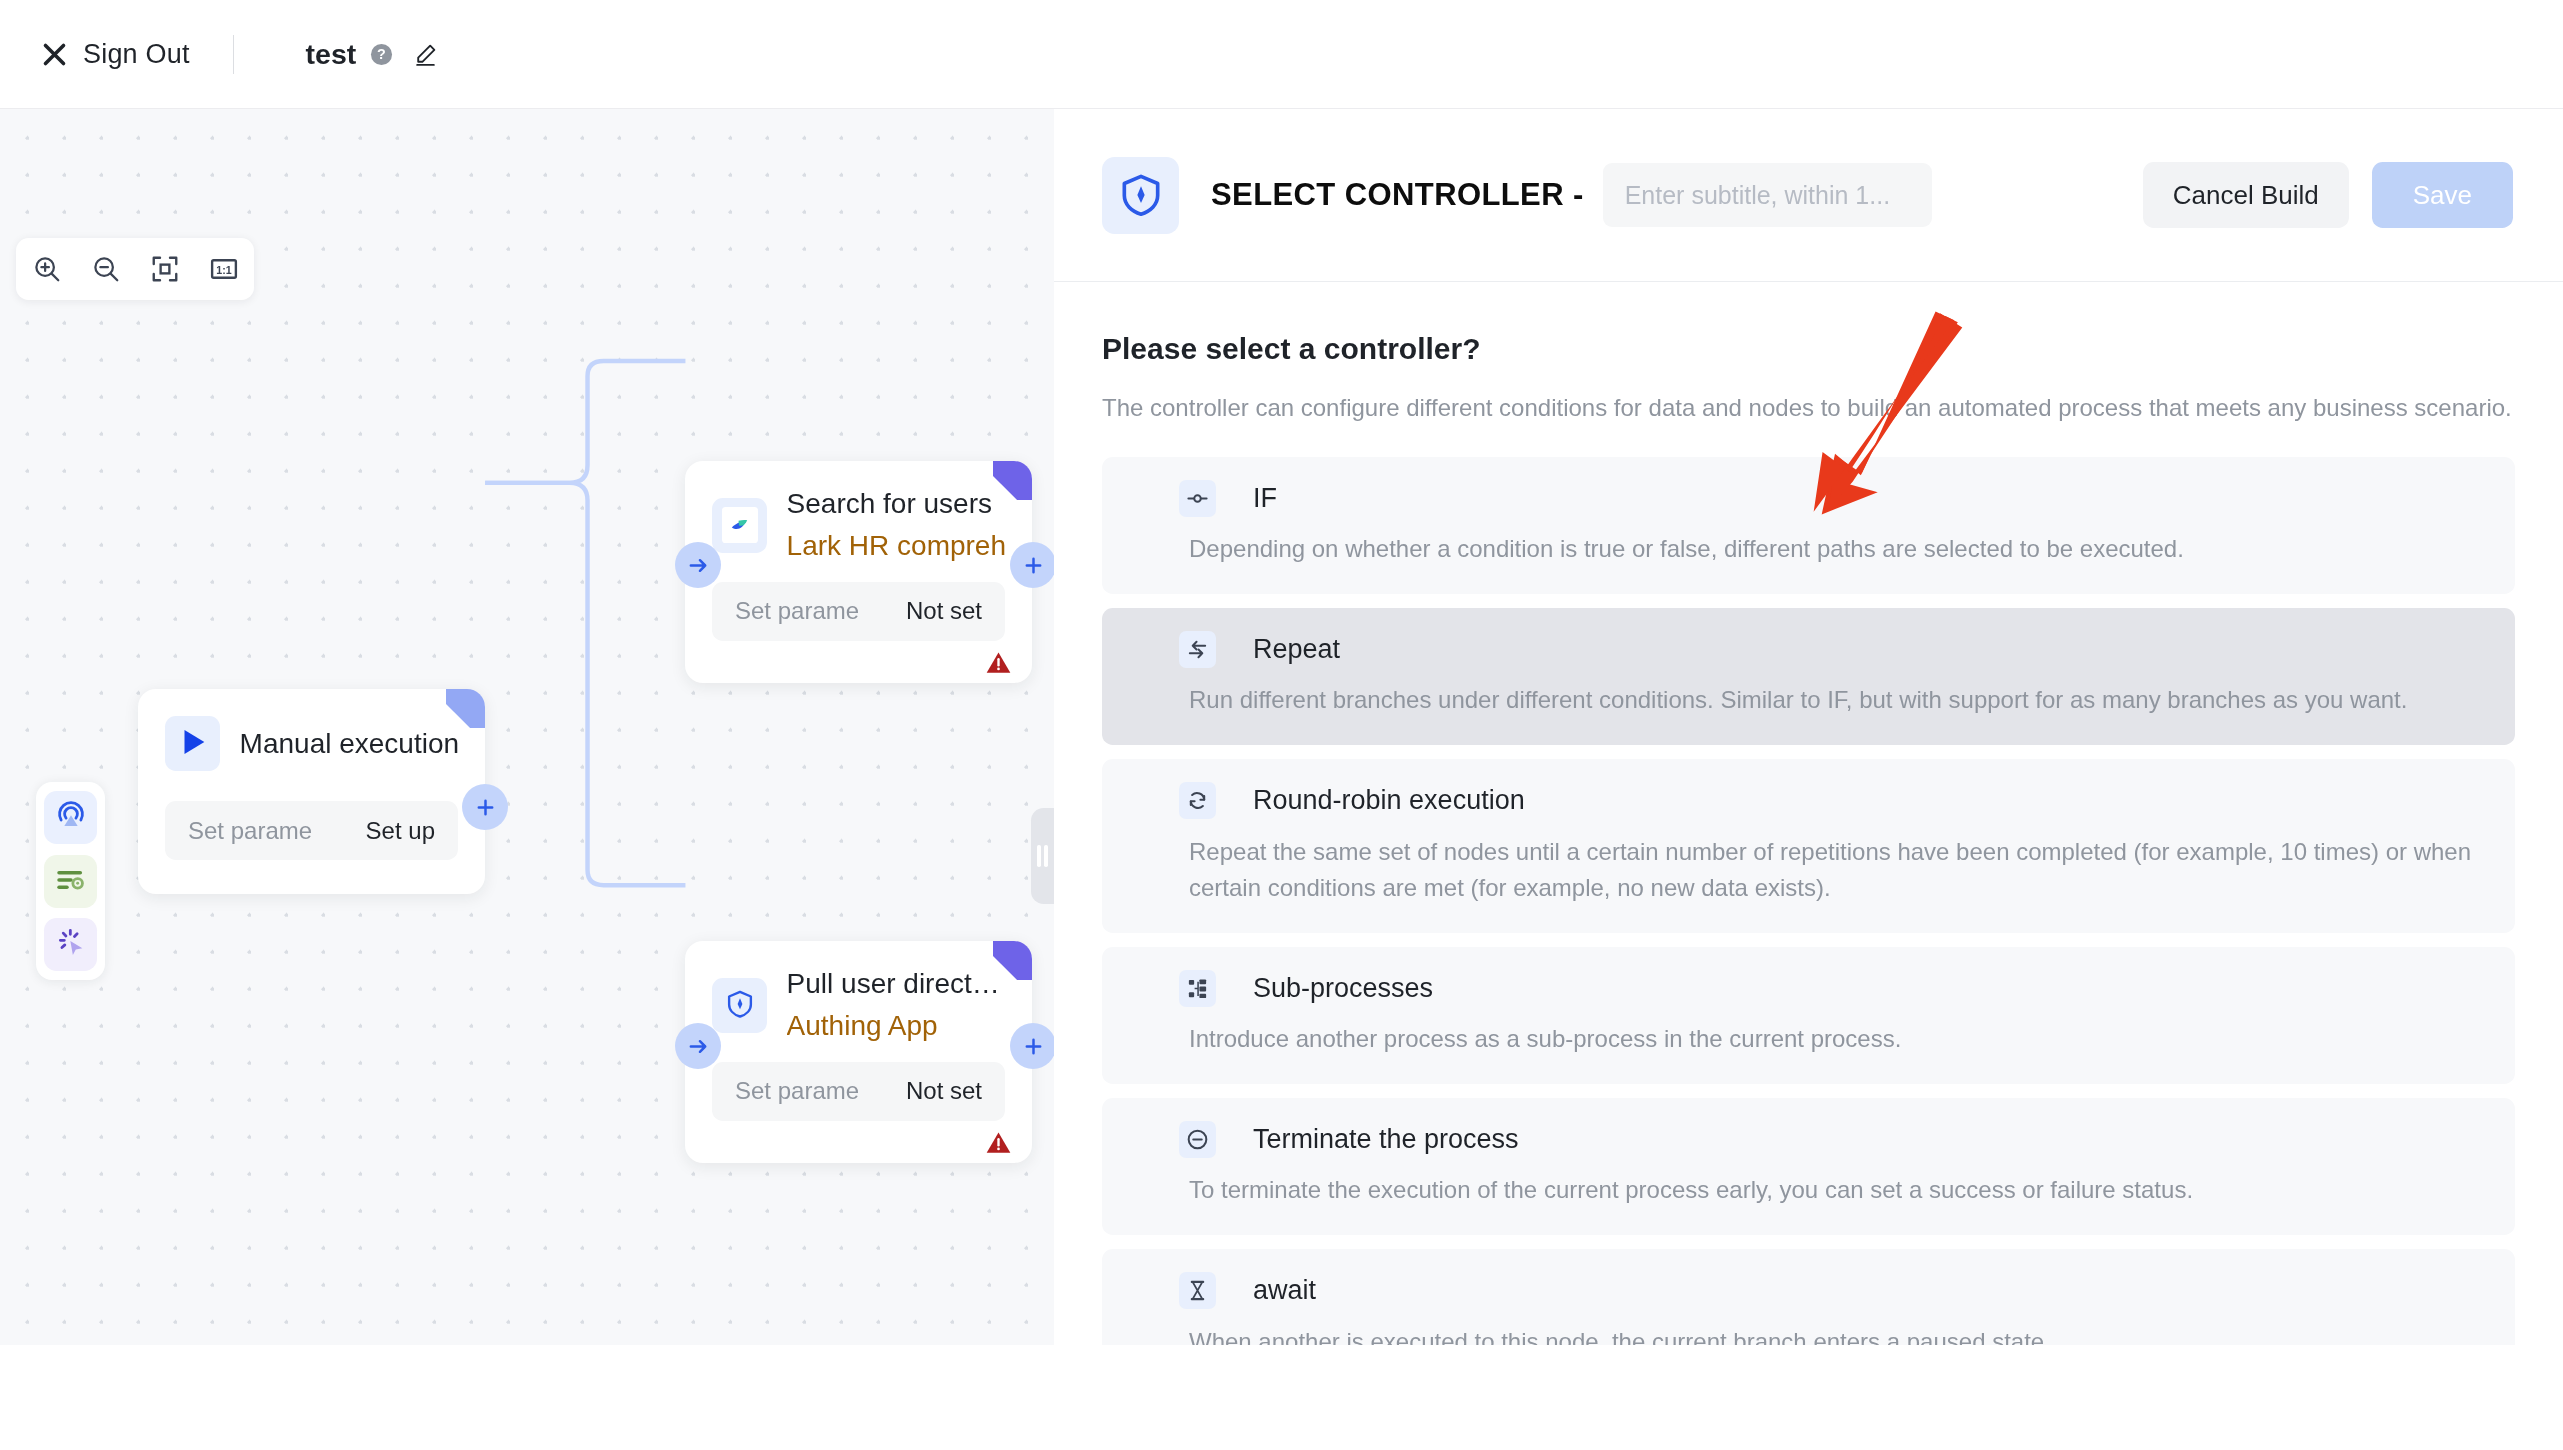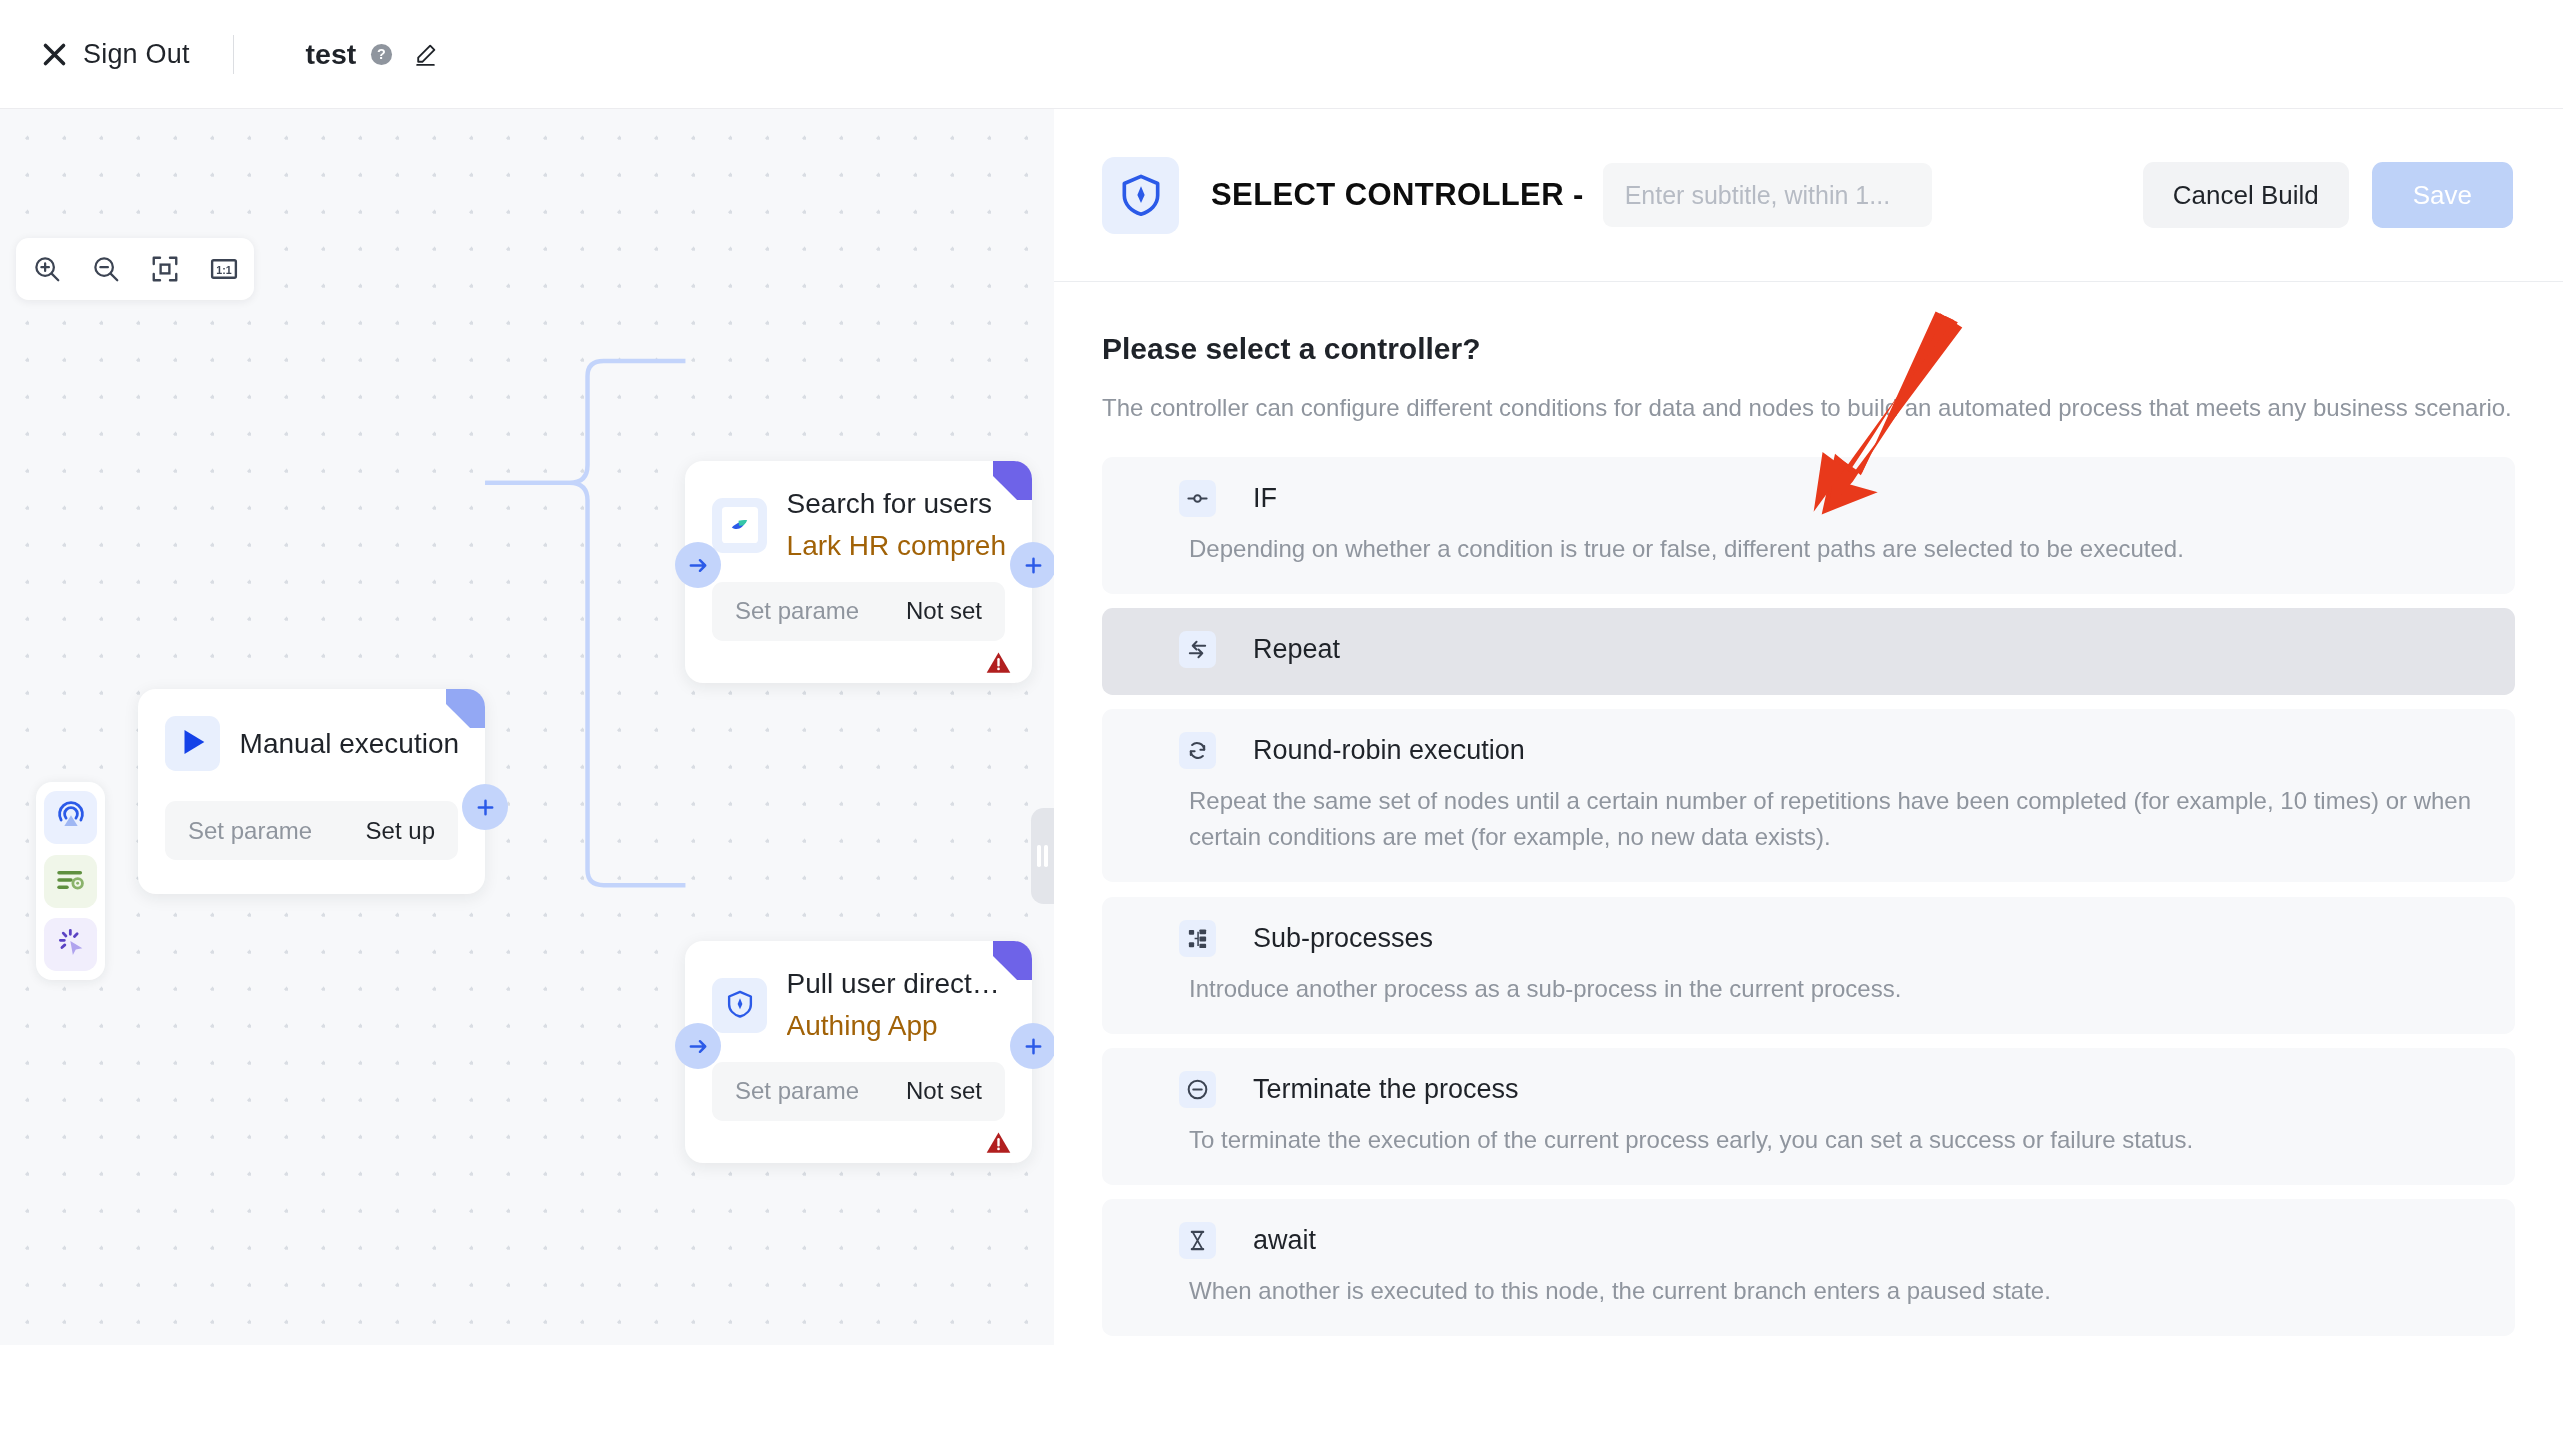--- a/index.html
+++ b/index.html
@@ -409,20 +409,21 @@
           <div class="opt selected">
             <div class="opt-head">
               <span class="opt-ico">
                 <svg viewBox="0 0 24 24" width="23" height="23">
                   <path d="M20 8 H7 M11 4 L7 8 L11 12" fill="none" stroke="#3c4453" stroke-width="2.1" stroke-linecap="round" stroke-linejoin="round"></path>
                   <path d="M4 16 H17 M13 12 L17 16 L13 20" fill="none" stroke="#3c4453" stroke-width="2.1" stroke-linecap="round" stroke-linejoin="round"></path>
                 </svg>
               </span>
               <span class="opt-name">Repeat</span>
             </div>
+            <div class="opt-desc">Run different branches under different conditions. Similar to IF, but with support for as many branches as you want.</div>
           </div>
 
           <div class="opt">
             <div class="opt-head">
               <span class="opt-ico">
                 <svg viewBox="0 0 24 24" width="23" height="23">
                   <path d="M19 11 A7.5 7.5 0 0 0 6.4 6.3" fill="none" stroke="#3c4453" stroke-width="2.1" stroke-linecap="round"></path>
                   <path d="M5 13 A7.5 7.5 0 0 0 17.6 17.7" fill="none" stroke="#3c4453" stroke-width="2.1" stroke-linecap="round"></path>
                   <path d="M19 7.2 V11.2 H15" fill="none" stroke="#3c4453" stroke-width="2.1" stroke-linecap="round" stroke-linejoin="round"></path>
                   <path d="M5 16.8 V12.8 H9" fill="none" stroke="#3c4453" stroke-width="2.1" stroke-linecap="round" stroke-linejoin="round"></path>

